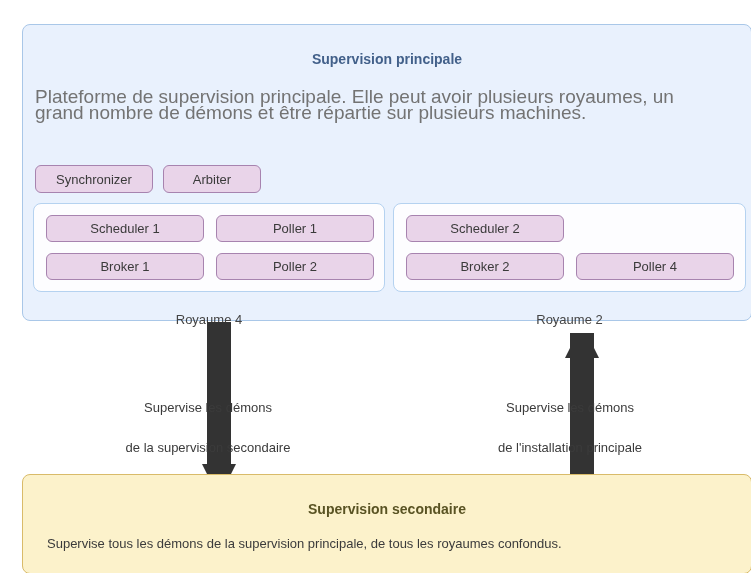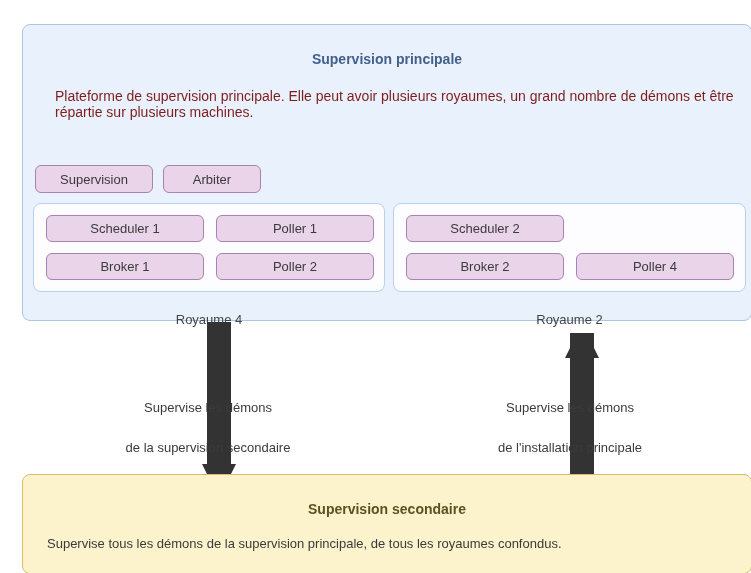--- a/index.html
+++ b/index.html
@@ -11,22 +11,22 @@
   }
   .main-box {
     position: absolute; left: 10px; top: 12px; width: 730px; height: 297px;
     background: #e9f1fd; border: 1px solid #a9c7e8; border-radius: 8px;
   }
   .main-title {
     position: absolute; left: 0; top: 14px; width: 100%;
     text-align: center; font-size: 14px; font-weight: bold; color: #42608a;
   }
   .main-desc {
-    position: absolute; left: 20px; top: 52px; width: 706px;
-    font-size: 14px; line-height: 15.5px; color: #7f1d1d;
+    position: absolute; left: 0; top: 52px; width: 706px;
+    font-size: 19px; line-height: 15.5px; color: #737373;
   }
   .daemon {
     position: absolute; height: 28px;
     background: #e9d4e9; border: 1px solid #a783af; border-radius: 6px;
     display: flex; align-items: center; justify-content: center;
     font-size: 13px; color: #3a3a3a;
   }
   .daemon-sync    { left: 12px;  top: 140px; width: 118px; }
   .daemon-arbiter { left: 140px; top: 140px; width: 98px; }
   .realm-box {
@@ -79,21 +79,21 @@
     font-size: 13px; color: #3b3b3b;
   }
 </style>
 </head>
 <body>
 
 <div class="main-box">
   <div class="main-title">Supervision principale</div>
   <div class="main-desc">Plateforme de supervision principale. Elle peut avoir plusieurs royaumes, un grand nombre de démons et être répartie sur plusieurs machines.</div>
 
-  <div class="daemon daemon-sync">Supervision</div>
+  <div class="daemon daemon-sync">Synchronizer</div>
   <div class="daemon daemon-arbiter">Arbiter</div>
 
   <div class="realm-box realm-1">
     <div class="daemon realm-daemon rd-c1 rd-r1">Scheduler 1</div>
     <div class="daemon realm-daemon rd-c2 rd-r1">Poller 1</div>
     <div class="daemon realm-daemon rd-c1 rd-r2">Broker 1</div>
     <div class="daemon realm-daemon rd-c2 rd-r2">Poller 2</div>
   </div>
   <div class="realm-label realm-label-1">Royaume 4</div>
 

